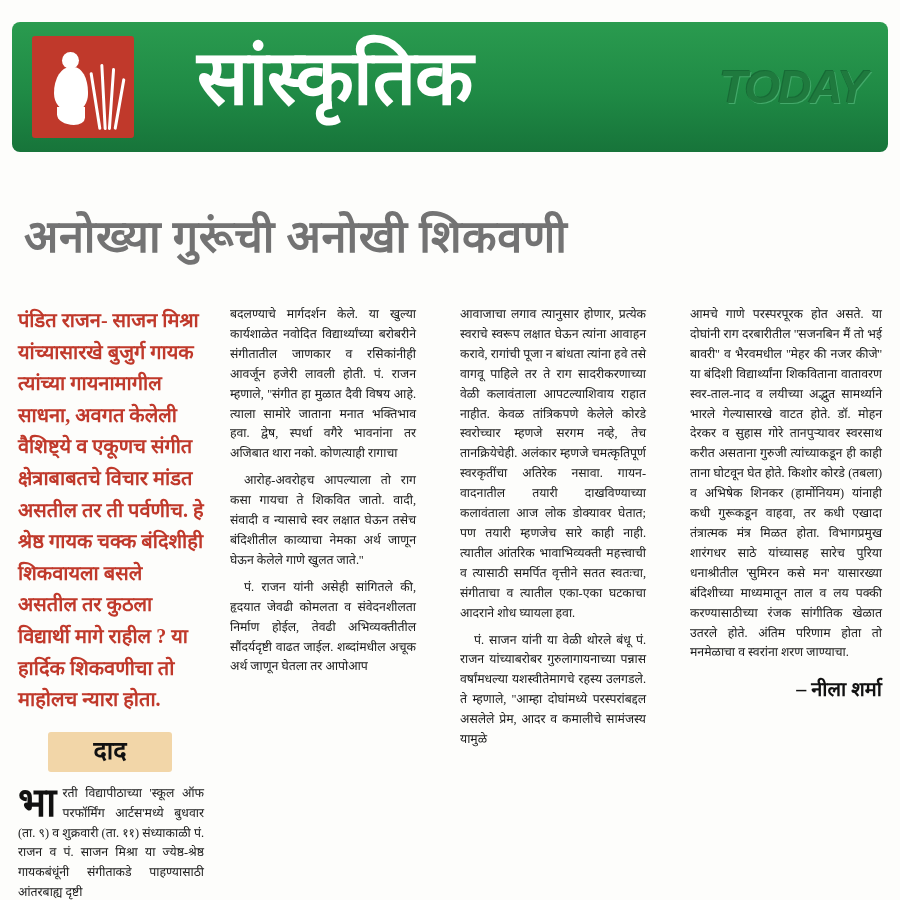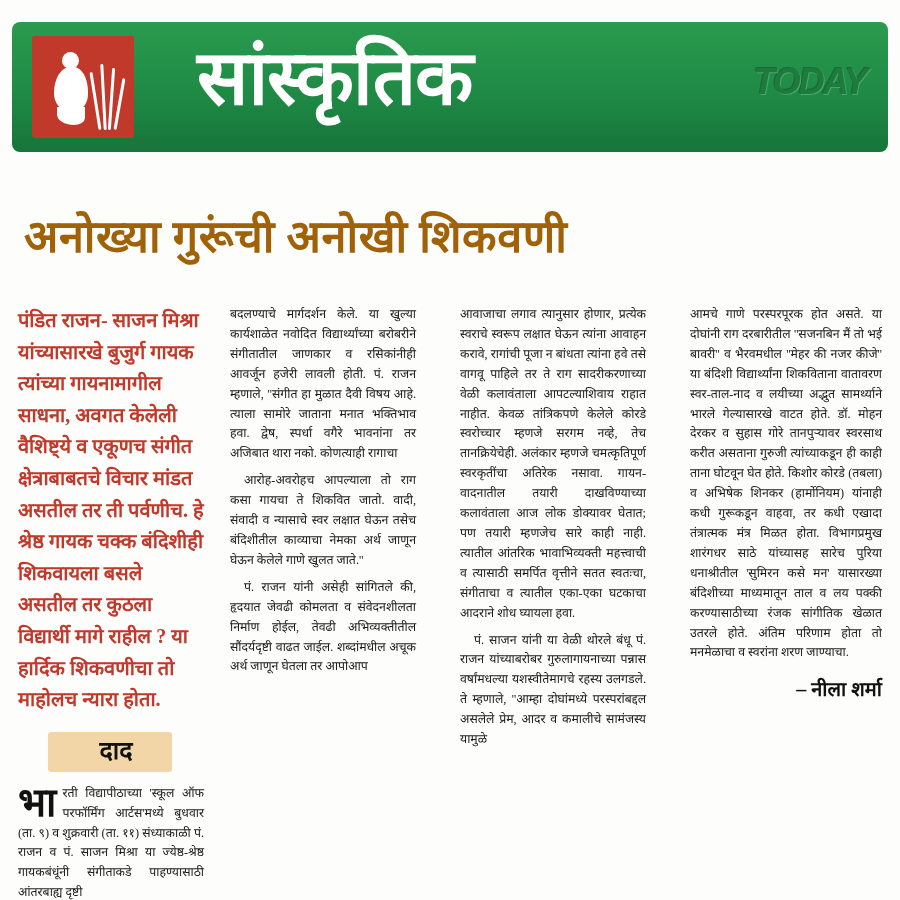--- a/index.html
+++ b/index.html
@@ -108,38 +108,38 @@
     letter-spacing: -1px;
     white-space: nowrap;
   }
   .masthead-sub {
     position: absolute;
     right: 22px;
     top: 42px;
     font-family: "Liberation Sans", sans-serif;
     font-weight: bold;
     font-style: italic;
-    font-size: 36px;
+    font-size: 46px;
     line-height: 1;
     color: #1f7a3e;
     text-shadow: 1px 1px 0 #43a96a, -1px -1px 0 #176b36;
     letter-spacing: -2px;
   }
 
   
   .headline {
     position: absolute;
     left: 24px;
     top: 212px;
     width: 852px;
     font-family: "Liberation Serif", serif;
     font-weight: bold;
     font-size: 45px;
     line-height: 1.15;
-    color: #a16207;
+    color: #737373;
     letter-spacing: 0.5px;
   }
 
   
   .cols {
     position: absolute;
     left: 18px;
     top: 305px;
     width: 864px;
     height: 580px;
@@ -163,32 +163,31 @@
     color: #c0392b;
     font-family: "Liberation Serif", serif;
     font-weight: bold;
     font-size: 20px;
     line-height: 1.58;
     text-align: left;
   }
 
   .dad-badge {
     margin: 16px 0 12px 30px;
-    width: 112px;
+    width: 124px;
     height: 40px;
     background: #f2d6a8;
     border-radius: 3px;
     display: flex;
     align-items: center;
     justify-content: center;
     font-family: "Liberation Serif", serif;
     font-weight: bold;
     font-size: 25px;
     color: #111111;
-    padding-left: 12px;
   }
 
   .para {
     margin: 0 0 7px 0;
     text-indent: 14px;
   }
   .para.noindent { text-indent: 0; }
 
   .dropcap-para {
     margin: 0 0 7px 0;

